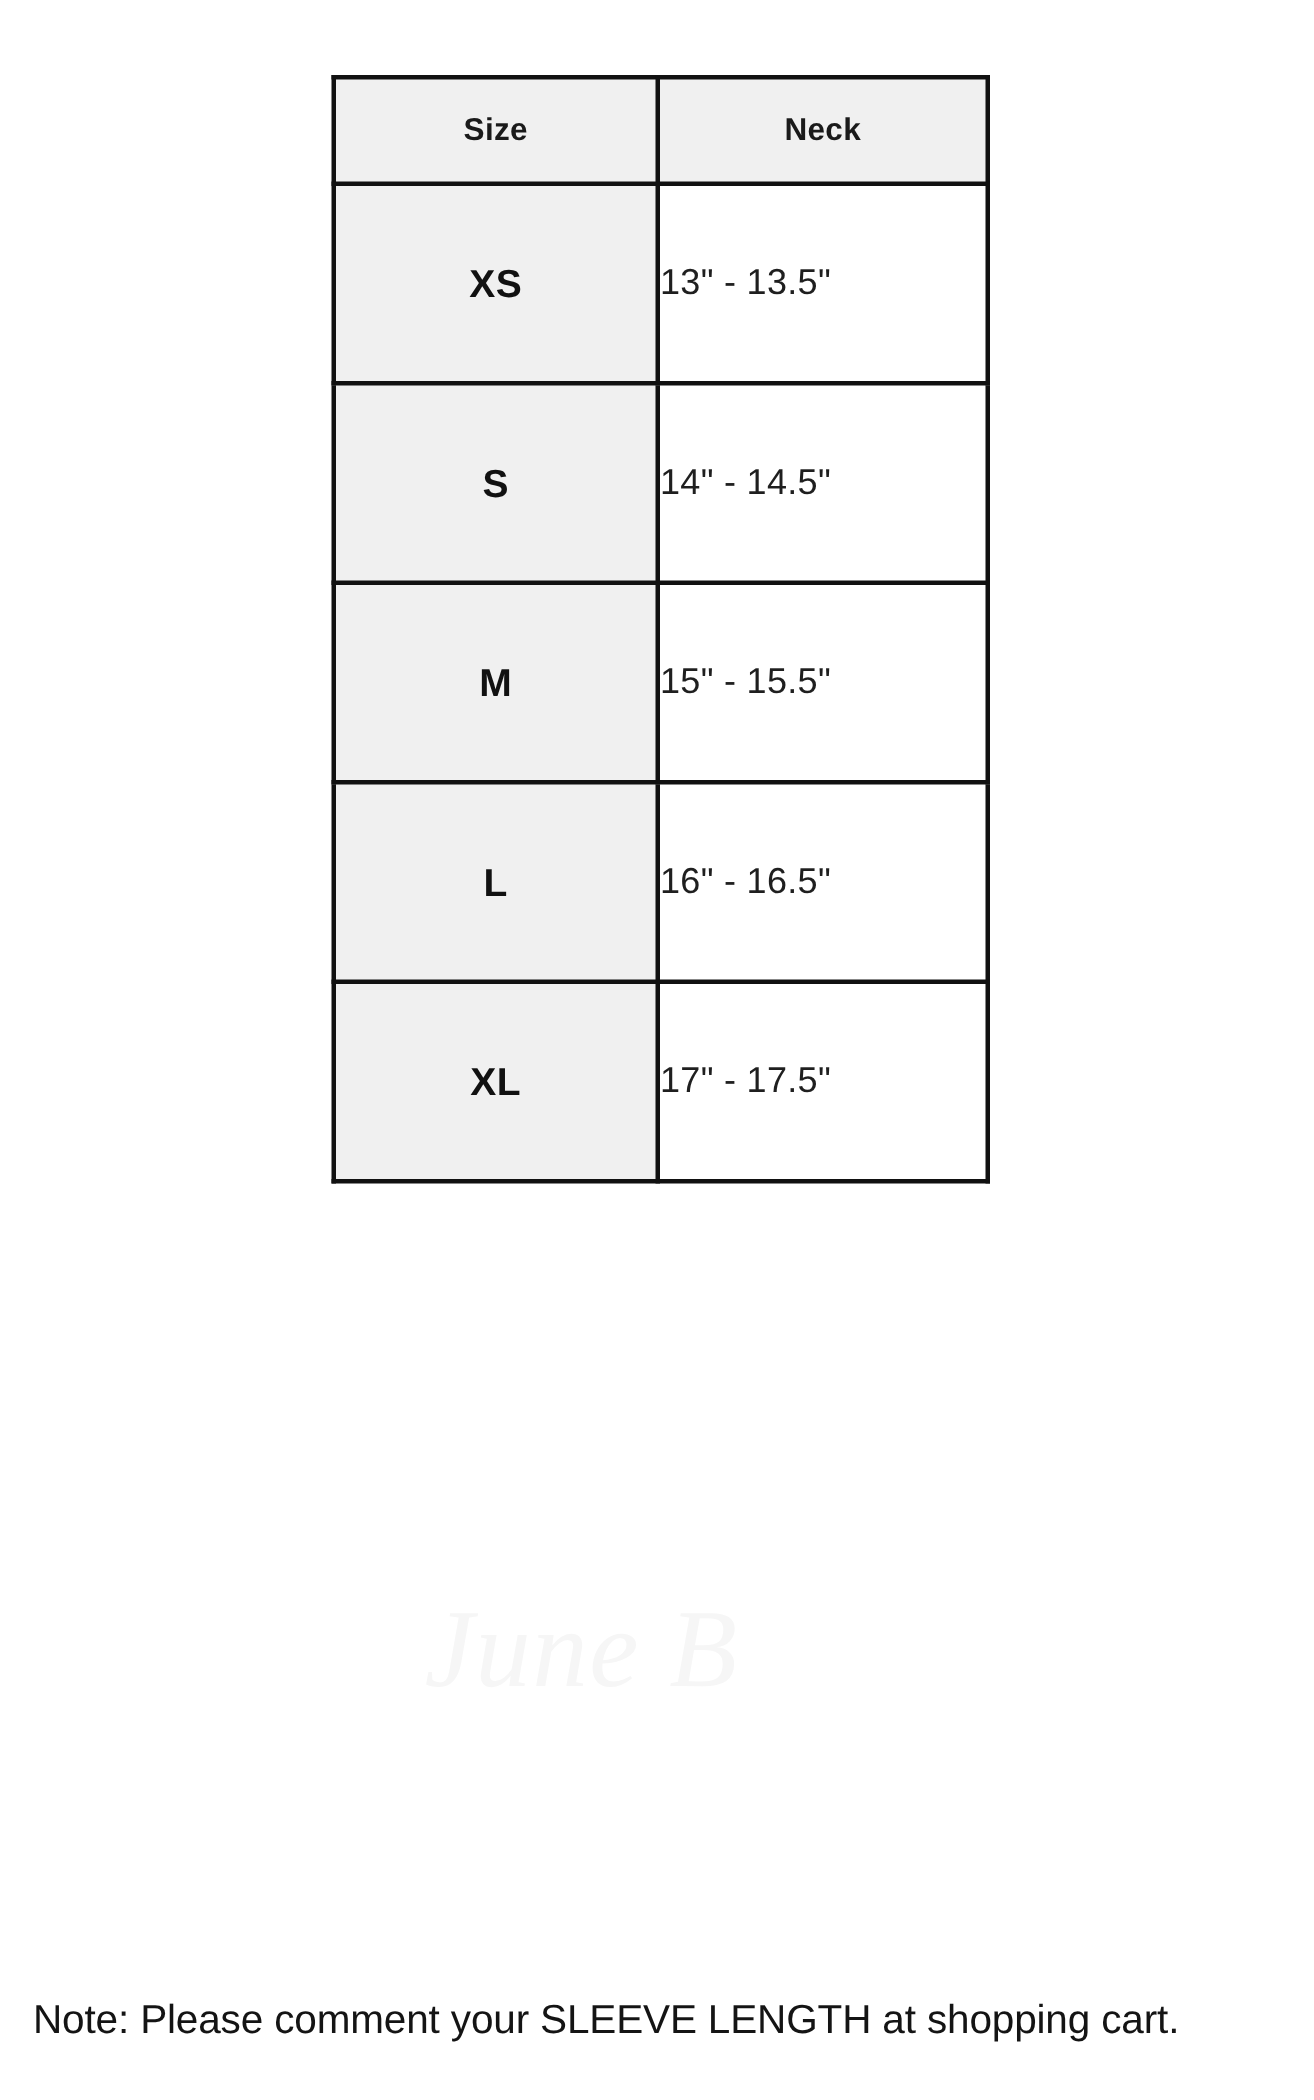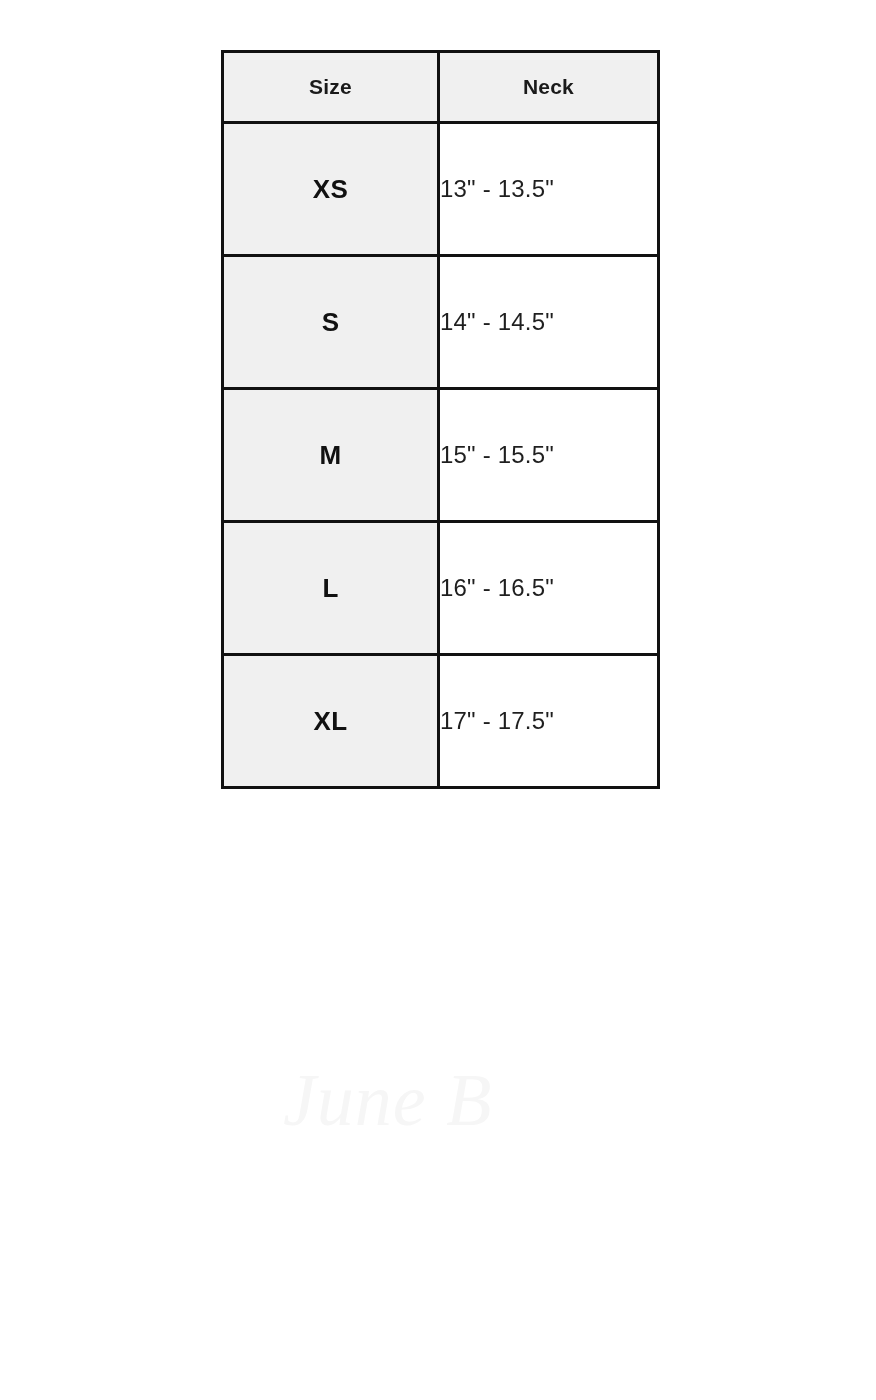--- a/index.html
+++ b/index.html
@@ -144,14 +144,15 @@
         <td class="cell-size">L</td>
         <td class="cell-value">16" - 16.5"</td>
       </tr>
       <tr>
         <td class="cell-size">XL</td>
         <td class="cell-value">17" - 17.5"</td>
       </tr>
     </tbody>
   </table>
 
+  <div class="note">Note: Please comment your SLEEVE LENGTH at shopping cart.</div>
 
 </div>
 
 </body></html>

